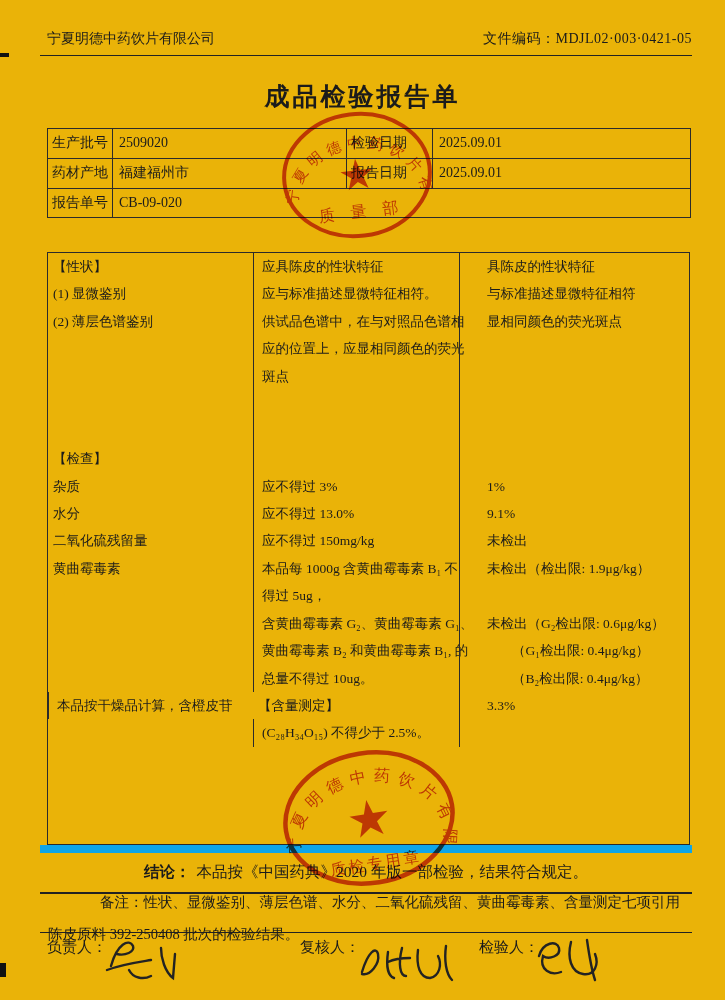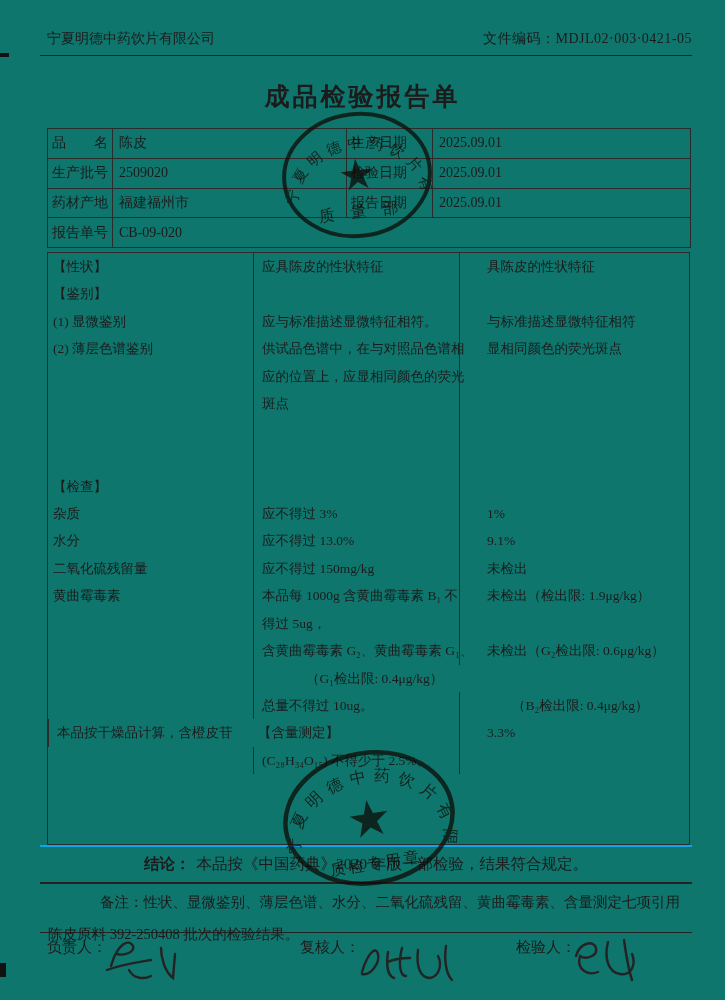--- a/index.html
+++ b/index.html
@@ -1,19 +1,19 @@
 <!DOCTYPE html>
 <html><head>
 <meta charset="utf-8">
 <style>
   * { margin:0; padding:0; box-sizing:border-box; }
   html,body { background:#e8e8e8; }
   .page {
     position:relative; width:725px; height:1000px; margin:0 auto;
-    background:#0f766e; overflow:hidden; color:#1b1b1b;
+    background:#eab308; overflow:hidden; color:#1b1b1b;
     font-family:"Liberation Serif","DejaVu Serif",serif;
   }
   
   .doc-header { position:absolute; top:30px; left:47px; width:645px;
     display:flex; justify-content:space-between; font-size:14px; }
   .doc-header .code { letter-spacing:.5px; }
   .header-rule { position:absolute; top:55px; left:40px; width:652px;
     border-top:1.6px solid #222; }
   .scan-mark { position:absolute; background:#111; }
   
@@ -35,22 +35,22 @@
   .spec-h.first { text-align:left; padding-left:5px; }
   .spec-h span { border-bottom:1px solid #1b1b1b; padding:0 1px 2px 1px; }
   .spec-body { height:549px; }
   .spec-row { height:27.45px; }
   .spec-cell { font-size:13.5px; line-height:27.45px; white-space:nowrap; overflow:visible; }
   .col-item { padding-left:5px; }
   .col-std { border-left:1.2px solid #2b2b2b; padding-left:8px; }
   .col-res { border-left:1.2px solid #2b2b2b; padding-left:27px; }
   .col-res.res-indent { padding-left:52px; }
   
-  .conclusion { position:absolute; top:845px; left:40px; width:652px; height:39px;
-    border-top:2px solid #0ea5e9; border-bottom:2px solid #222;
+  .conclusion { position:absolute; top:845px; left:40px; width:652px; height:49px;
+    border-top:8px solid #0ea5e9; border-bottom:2px solid #222;
     display:flex; align-items:center; justify-content:center;
     font-size:15.5px; }
   .conclusion .c-label { font-weight:bold; margin-right:6px; }
   .remark { position:absolute; top:884px; left:40px; width:652px; height:49px;
     border-bottom:1.6px solid #222; font-size:14.5px; line-height:32px;
     padding:2px 4px 0 8px; }
   .remark p { text-indent:52px; }
   
   .sig-group { position:absolute; top:938px; font-size:15px; }
   .sig-group svg { position:absolute; left:50px; top:-10px; }
@@ -77,26 +77,20 @@
   <div class="doc-title">成品检验报告单</div>
 
   <table class="info">
     <colgroup>
         <col style="width:65px">
         <col style="width:234px">
         <col style="width:86px">
         <col style="width:258px">
       </colgroup>
     <tbody>
-        <tr>
-          <td class="i-label">品　　名</td>
-          <td class="i-value">陈皮</td>
-          <td class="i-label">生产日期</td>
-          <td class="i-value">2025.09.01</td>
-        </tr>
         <tr>
           <td class="i-label">生产批号</td>
           <td class="i-value">2509020</td>
           <td class="i-label">检验日期</td>
           <td class="i-value">2025.09.01</td>
         </tr>
         <tr>
           <td class="i-label">药材产地</td>
           <td class="i-value">福建福州市</td>
           <td class="i-label">报告日期</td>
@@ -110,25 +104,20 @@
   </table>
 
   <div class="spec">
     <div class="spec-body">
         <div class="spec-row">
           <div class="spec-cell col-item">【性状】</div>
           <div class="spec-cell col-std">应具陈皮的性状特征</div>
           <div class="spec-cell col-res">具陈皮的性状特征</div>
         </div>
         <div class="spec-row">
-          <div class="spec-cell col-item">【鉴别】</div>
-          <div class="spec-cell col-std"></div>
-          <div class="spec-cell col-res"></div>
-        </div>
-        <div class="spec-row">
           <div class="spec-cell col-item">(1) 显微鉴别</div>
           <div class="spec-cell col-std">应与标准描述显微特征相符。</div>
           <div class="spec-cell col-res">与标准描述显微特征相符</div>
         </div>
         <div class="spec-row">
           <div class="spec-cell col-item">(2) 薄层色谱鉴别</div>
           <div class="spec-cell col-std">供试品色谱中，在与对照品色谱相</div>
           <div class="spec-cell col-res">显相同颜色的荧光斑点</div>
         </div>
         <div class="spec-row">
@@ -181,20 +170,21 @@
           <div class="spec-cell col-std">得过 5ug，</div>
           <div class="spec-cell col-res"></div>
         </div>
         <div class="spec-row">
           <div class="spec-cell col-item"></div>
           <div class="spec-cell col-std">含黄曲霉毒素 G₂、黄曲霉毒素 G₁、</div>
           <div class="spec-cell col-res">未检出（G₂检出限: 0.6μg/kg）</div>
         </div>
         <div class="spec-row">
           <div class="spec-cell col-item"></div>
+          <div class="spec-cell col-std">黄曲霉毒素 B₂ 和黄曲霉毒素 B₁, 的</div>
           <div class="spec-cell col-res res-indent">（G₁检出限: 0.4μg/kg）</div>
         </div>
         <div class="spec-row">
           <div class="spec-cell col-item"></div>
           <div class="spec-cell col-std">总量不得过 10ug。</div>
           <div class="spec-cell col-res res-indent">（B₂检出限: 0.4μg/kg）</div>
         </div>
         <div class="spec-row">
           <div class="spec-cell col-std">本品按干燥品计算，含橙皮苷</div>
           <div class="spec-cell col-item">【含量测定】</div>
@@ -228,21 +218,21 @@
   </div>
   <div class="sig-group" style="left:300px;">
     <span>复核人：</span>
     <svg width="120" height="62" viewBox="0 0 120 62">
       <path class="sig-path" d="M12 44 C18 24 26 18 28 26 C30 36 20 48 12 46"></path>
       <path class="sig-path" d="M38 24 C36 38 38 48 44 50 M52 20 C48 36 50 48 56 48 M38 34 C46 30 54 30 60 30"></path>
       <path class="sig-path" d="M68 22 C66 38 70 50 80 50 C90 48 92 36 88 28"></path>
       <path class="sig-path" d="M96 18 C94 32 96 46 102 52"></path>
     </svg>
   </div>
-  <div class="sig-group" style="left:516px;">
+  <div class="sig-group" style="left:479px;">
     <span>检验人：</span>
     <svg width="95" height="58" viewBox="0 0 95 58">
       <path class="sig-path" d="M10 28 C14 14 28 12 30 20 C32 28 20 32 14 28 C10 42 22 48 32 44"></path>
       <path class="sig-path" d="M42 14 C38 30 42 44 54 46 C66 48 70 36 66 26"></path>
       <path class="sig-path" d="M58 12 C60 26 62 40 66 52"></path>
     </svg>
   </div>
 
   <svg class="stamp stamp-top" width="156" height="132" viewBox="0 0 156 132">
     <defs>

